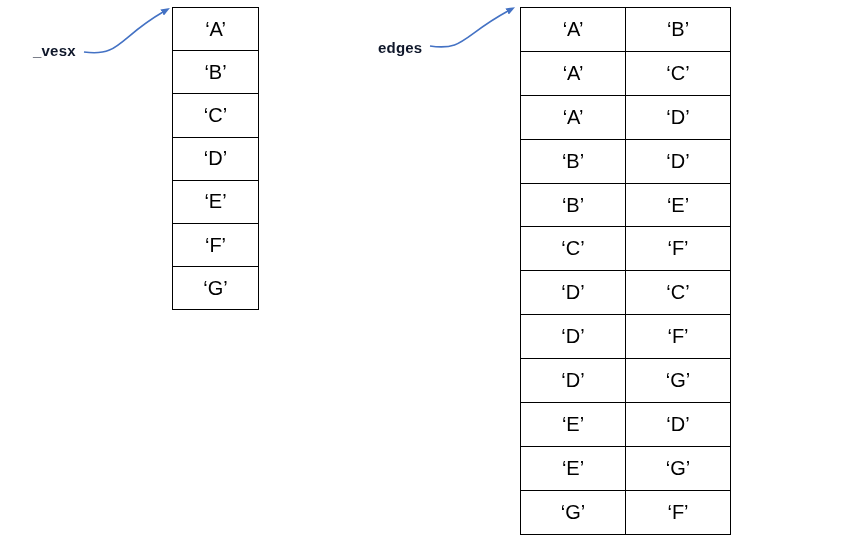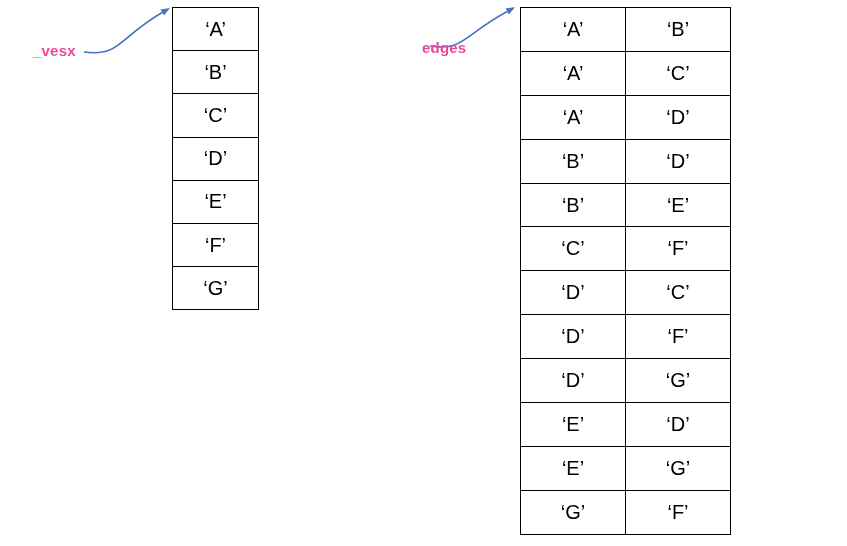--- a/index.html
+++ b/index.html
@@ -12,25 +12,25 @@
   }
   .arrows-layer {
     position: absolute; left: 0; top: 0;
     width: 847px; height: 546px;
     pointer-events: none;
   }
   .ptr-label {
     position: absolute;
     font-weight: bold;
     font-size: 15px;
-    color: #ec4899;
+    color: #0f172a;
     letter-spacing: 0.2px;
   }
   #vesx-label  { left: 33px;  top: 42px; }
-  #edges-label { left: 378px; top: 39px; margin-left: 44px; }
+  #edges-label { left: 378px; top: 39px; }
 
   table.cellgrid {
     position: absolute;
     border-collapse: collapse;
     background: #ffffff;
   }
   table.cellgrid td {
     border: 1.5px solid #000000;
     text-align: center;
     vertical-align: middle;

